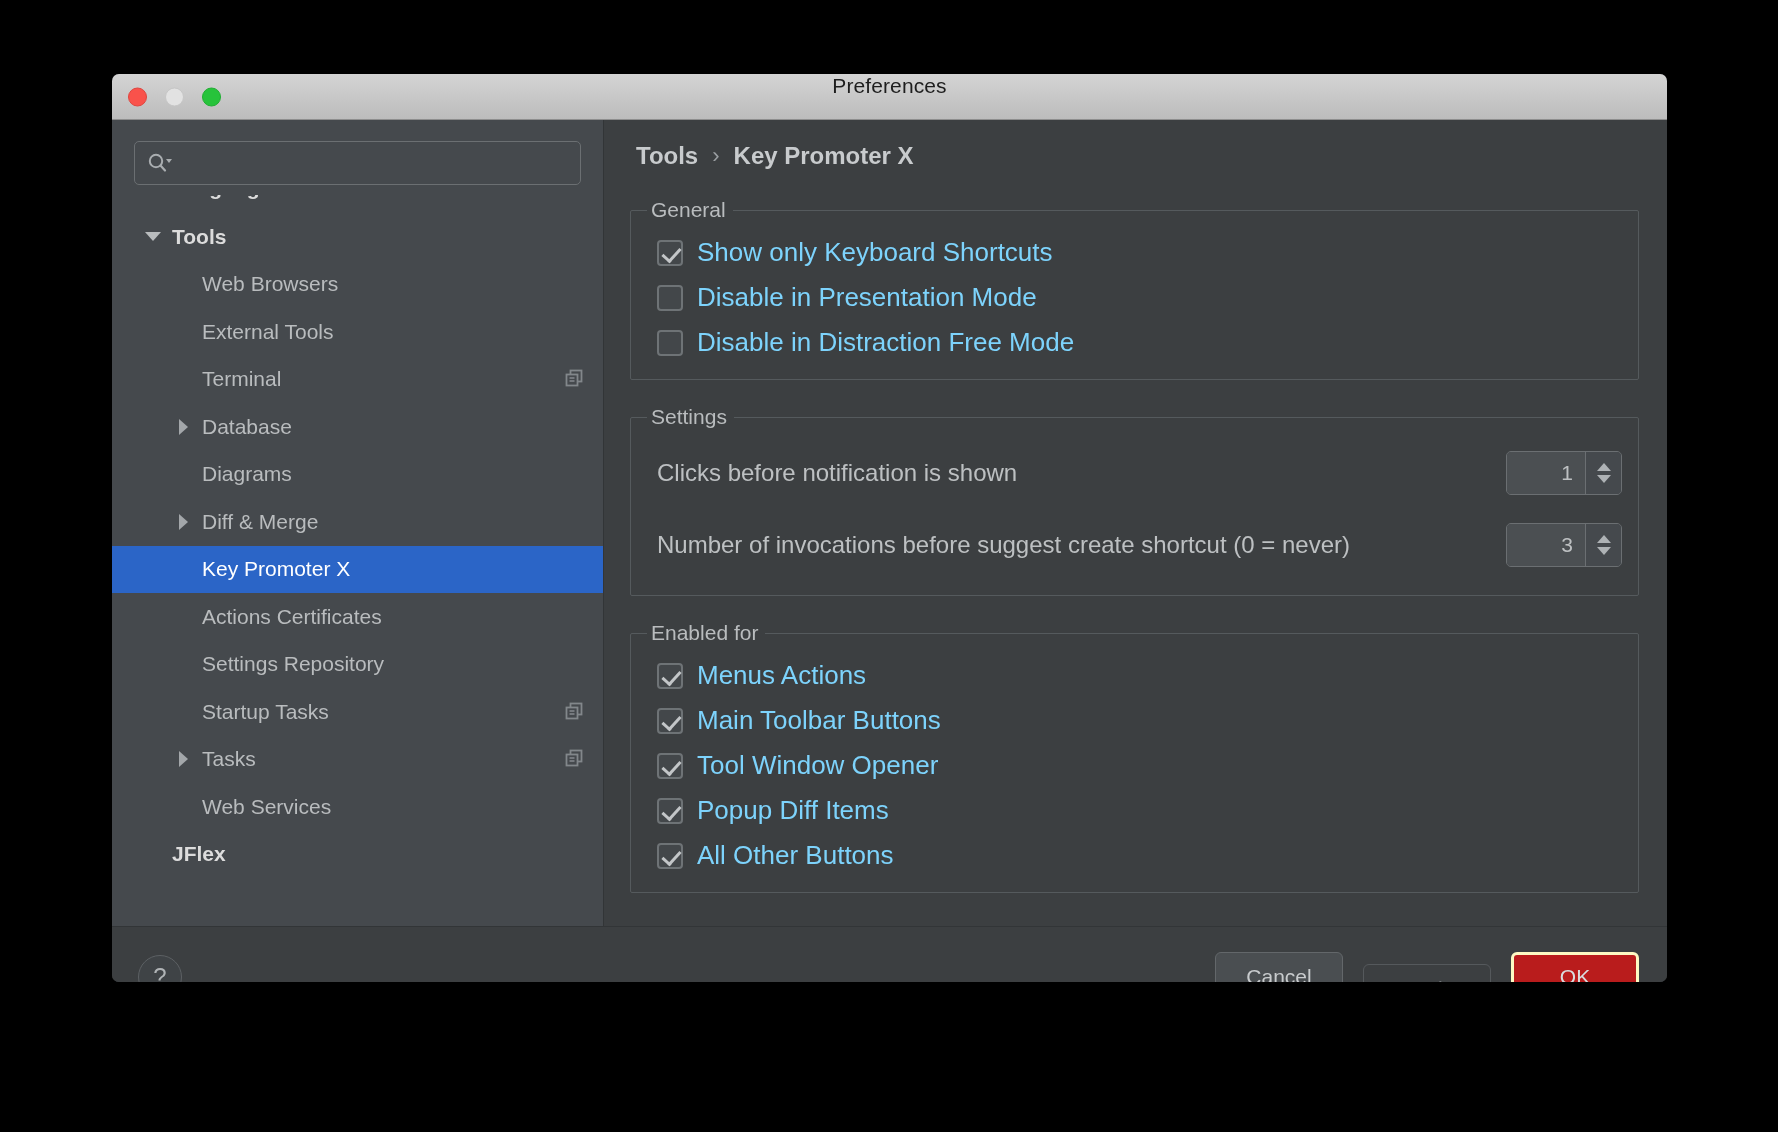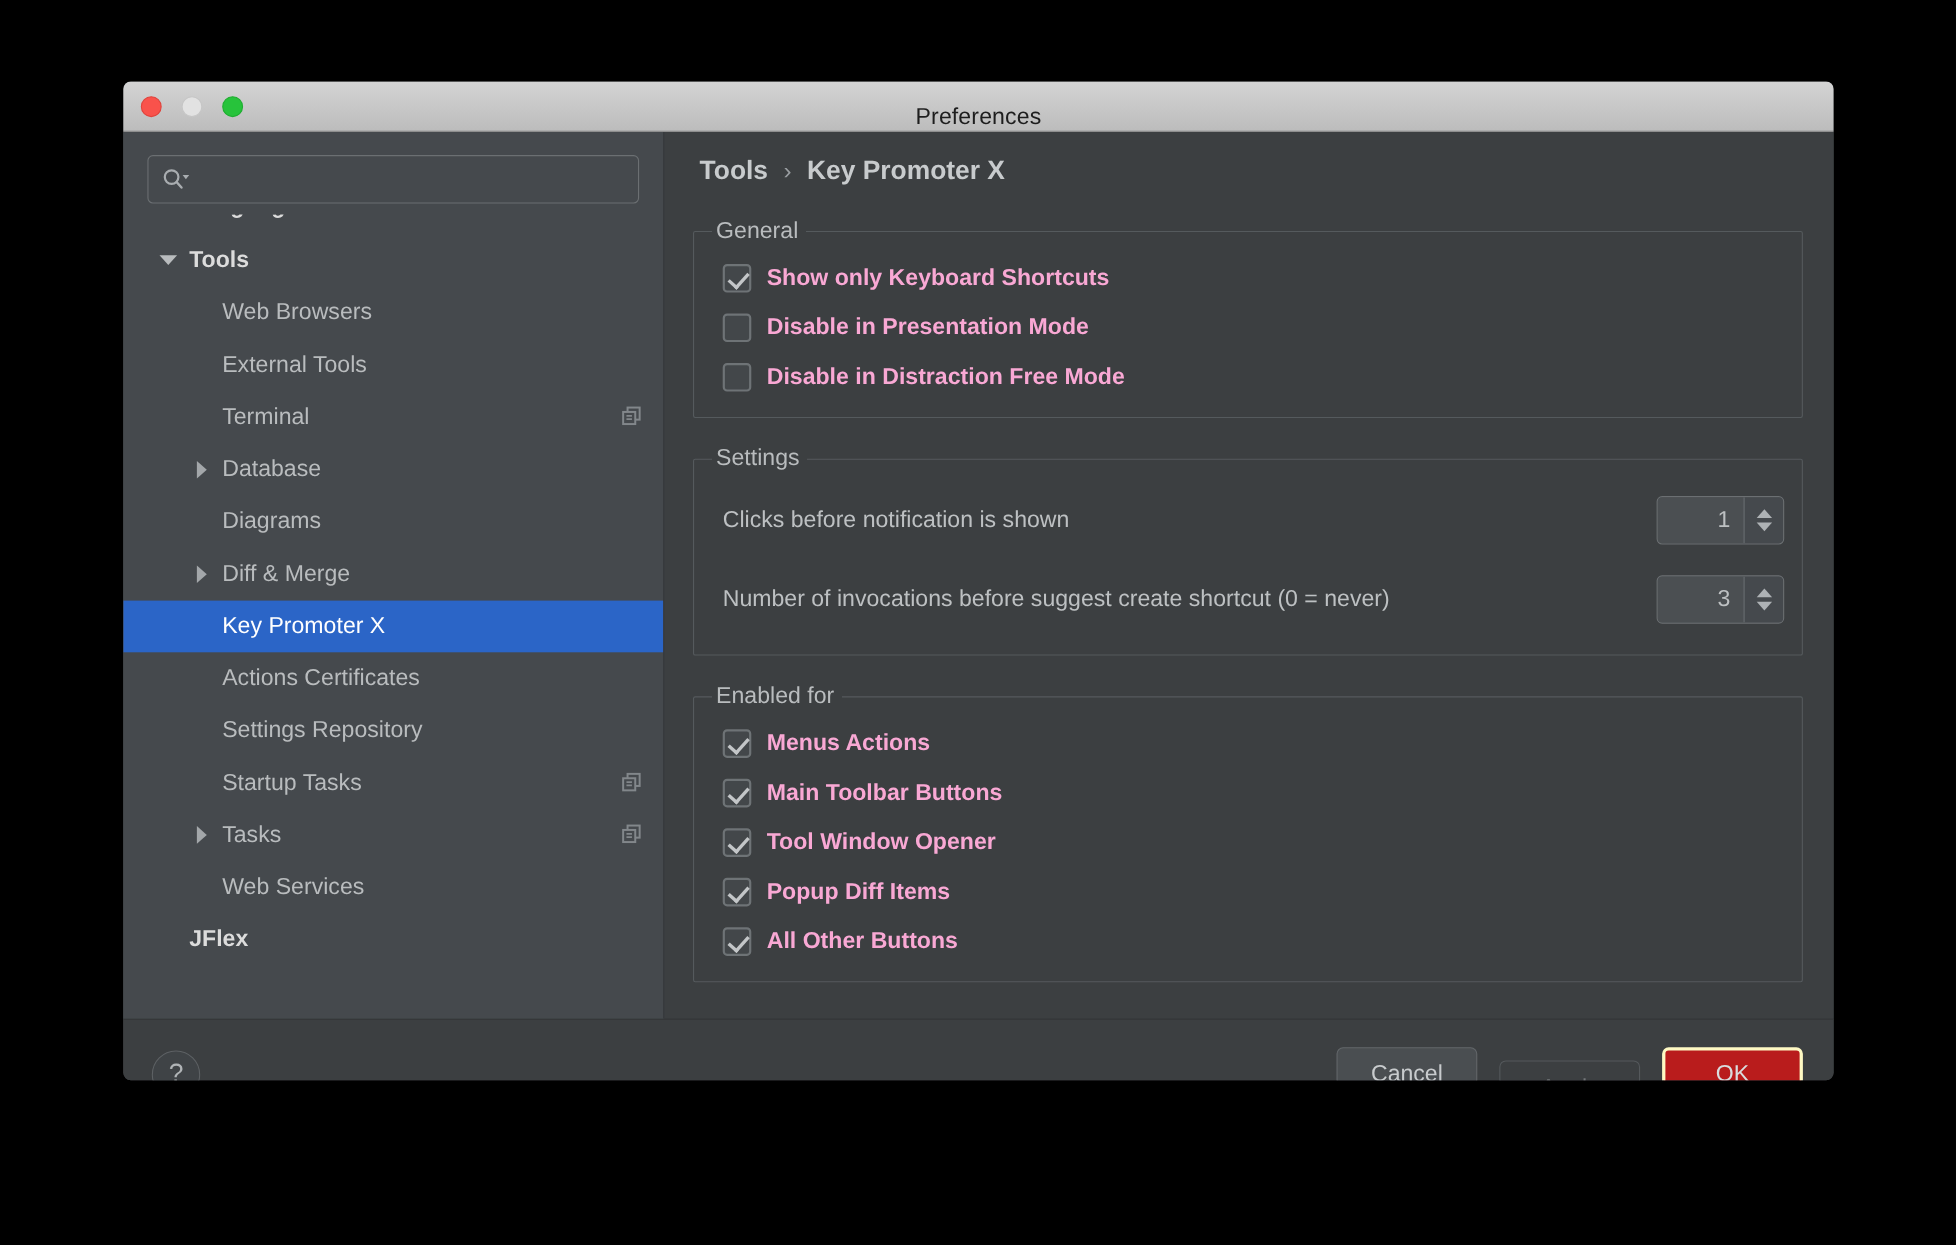--- a/index.html
+++ b/index.html
@@ -19,21 +19,21 @@
     overflow: hidden;
     box-shadow: 0 12px 40px rgba(0,0,0,0.7);
   }
 
   
   .titlebar {
     position: relative;
     height: 46px;
     background: linear-gradient(to bottom, #d4d4d4 0%, #bcbcbc 100%);
     border-bottom: 1px solid #8e8e8e;
-    display: flex; align-items: flex-end; justify-content: center;
+    display: flex; align-items: flex-start; justify-content: center;
   }
   .traffic {
     position: absolute; left: 16px; top: 50%;
     transform: translateY(-50%);
     display: flex; gap: 18px;
   }
   .light { width: 19px; height: 19px; border-radius: 50%; }
   .light.close  { background: #f9524b; border: 1px solid #e0443d; }
   .light.min    { background: #e2e2e2; border: 1px solid #c6c6c6; }
   .light.max    { background: #27c33b; border: 1px solid #1fae31; }
@@ -157,28 +157,28 @@
   }
   .cbox.checked::after {
     content: "";
     position: absolute;
     left: 7px; top: 2px;
     width: 8px; height: 15px;
     border: solid #c3c6c8;
     border-width: 0 3px 3px 0;
     transform: rotate(42deg);
   }
-  .check-label { font-size: 21px; color: #f9a8d4; font-weight: bold; }
+  .check-label { font-size: 26px; color: #7dd3fc; }
 
   .setting-row {
     display: flex; align-items: center;
     height: 72px;
     padding-left: 10px;
   }
-  .setting-label { flex: 1; font-size: 21px; color: #bdc0c2; }
+  .setting-label { flex: 1; font-size: 24px; color: #bdc0c2; }
   .spinner {
     display: flex; align-items: stretch;
     height: 44px;
     border: 1px solid #6b6f72;
     border-radius: 5px;
     overflow: hidden;
     background: #4b4f52;
   }
   .spin-value {
     width: 78px;

